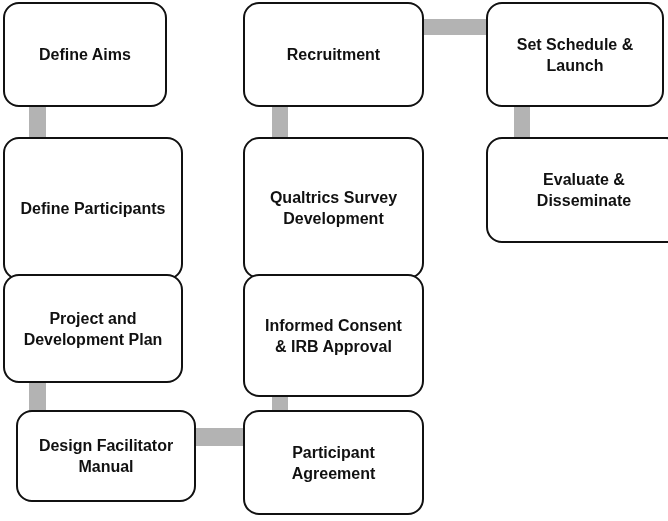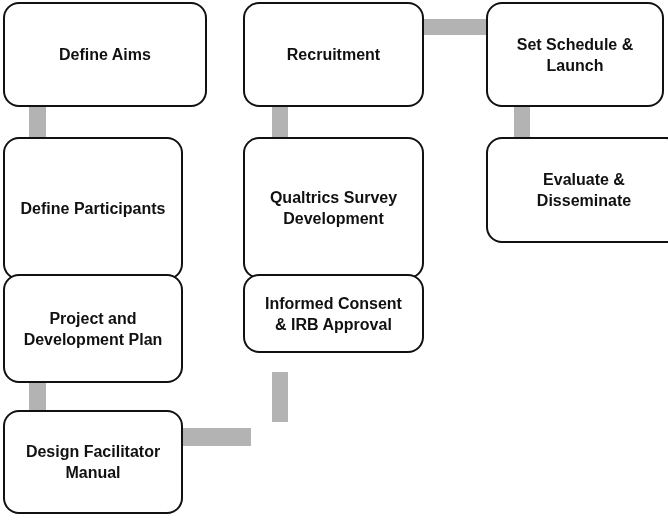--- a/index.html
+++ b/index.html
@@ -30,28 +30,28 @@
     text-align: center;
     white-space: pre-line;
     padding: 0 4px;
   }
   .connector {
     position: absolute;
     background: var(--connector, #b3b3b3);
     z-index: 0;
   }
   
-  .b0 { left: 3px;   top: 2px;   width: 204px; height: 105px; }
+  .b0 { left: 3px;   top: 2px;   width: 164px; height: 105px; }
   .b1 { left: 3px;   top: 137px; width: 180px; height: 143px; }
   .b2 { left: 3px;   top: 274px; width: 180px; height: 109px; }
-  .b3 { left: 3px;   top: 410px; width: 180px; height: 104px; }
+  .b3 { left: 16px;   top: 410px; width: 180px; height: 92px; }
   
   .b4 { left: 243px; top: 2px;   width: 181px; height: 105px; }
   .b5 { left: 243px; top: 137px; width: 181px; height: 142px; }
-  .b6 { left: 243px; top: 274px; width: 181px; height: 79px; }
+  .b6 { left: 243px; top: 274px; width: 181px; height: 123px; }
   .b7 { left: 243px; top: 410px; width: 181px; height: 105px; }
   
   .b8 { left: 486px; top: 2px;   width: 178px; height: 105px; }
   .b9 { left: 486px; top: 137px; width: 196px; height: 106px; }
   
   .c0 { left: 29px;  top: 95px;  width: 17px; height: 52px; }
   .c1 { left: 29px;  top: 235px; width: 17px; height: 52px; }
   .c2 { left: 29px;  top: 372px; width: 17px; height: 50px; }
   
   .c3 { left: 175px; top: 428px; width: 76px; height: 18px; }
@@ -97,20 +97,24 @@
     <span class="label">Recruitment</span>
   </div>
   <div class="flow-box b5">
     <span class="label">Qualtrics Survey
 Development</span>
   </div>
   <div class="flow-box b6">
     <span class="label">Informed Consent
 &amp; IRB Approval</span>
   </div>
+  <div class="flow-box b7">
+    <span class="label">Participant
+Agreement</span>
+  </div>
   <div class="flow-box b8">
     <span class="label">Set Schedule &amp;
 Launch</span>
   </div>
   <div class="flow-box b9">
     <span class="label">Evaluate &amp;
 Disseminate</span>
   </div>
 
 </div>

